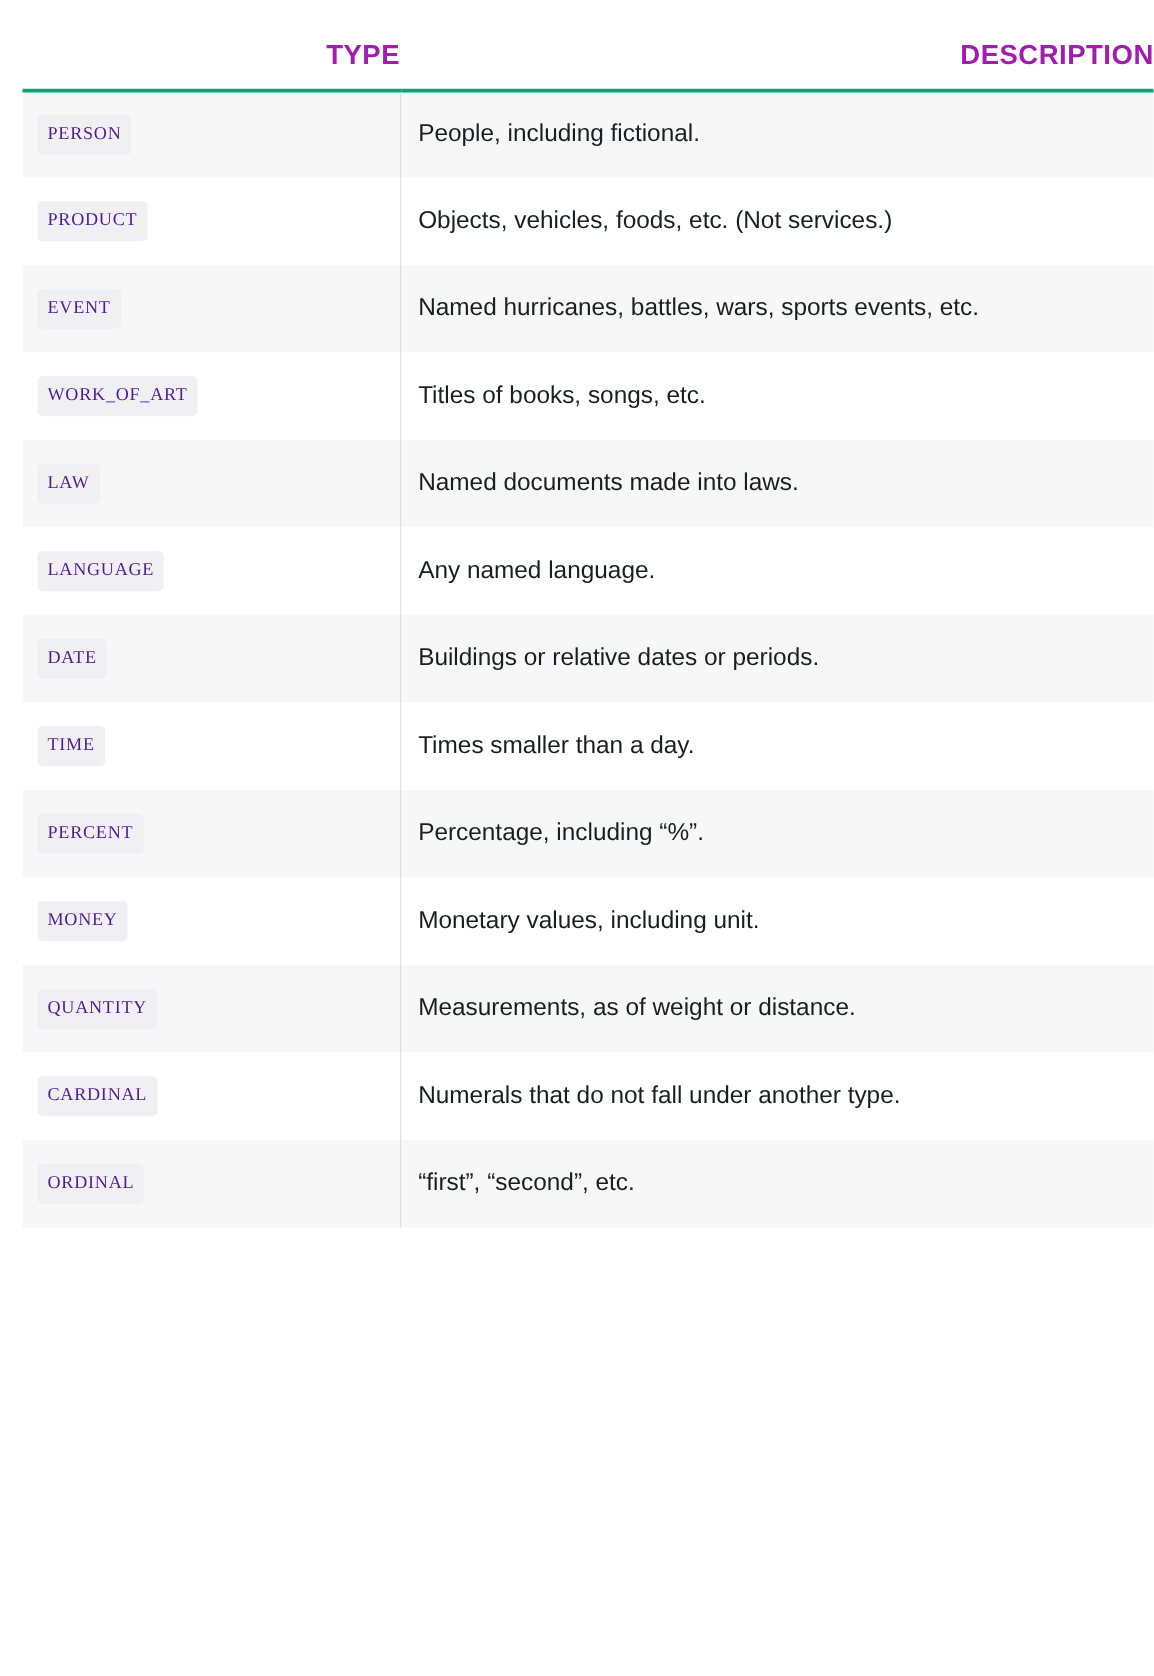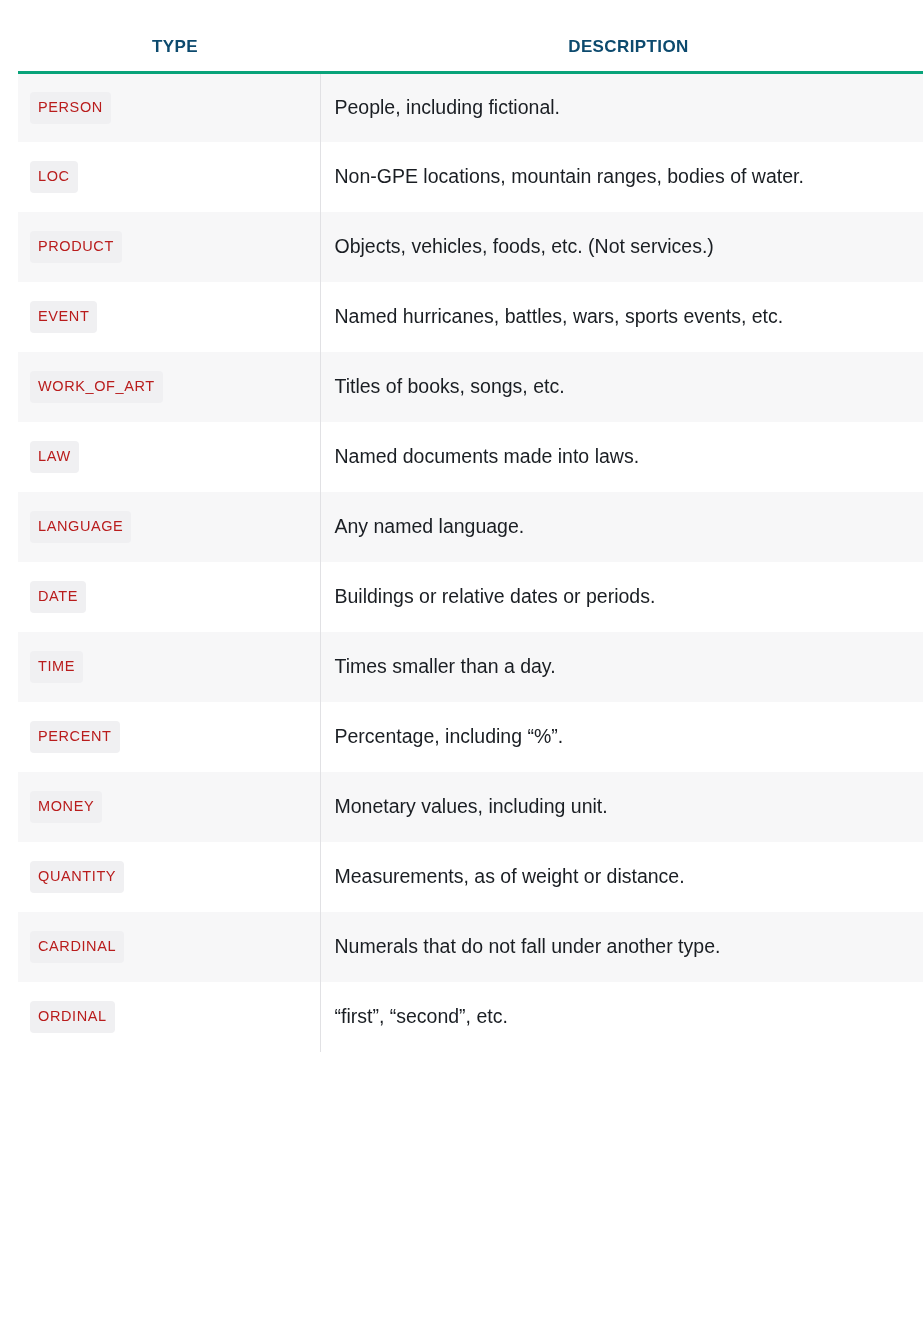--- a/index.html
+++ b/index.html
@@ -24,25 +24,25 @@
   table.entity-table {
     width: 905px;
     border-collapse: collapse;
     table-layout: fixed;
   }
 
   col.col-type { width: 302px; }
   col.col-desc { width: 603px; }
 
   thead th {
-    text-align: center;
-    font-size: 17px;
+    text-align: right;
+    font-size: 22px;
     font-weight: bold;
     letter-spacing: 0.4px;
-    color: #0c4a6e;
+    color: #a21caf;
     padding: 0 0 14px 0;
     vertical-align: bottom;
     height: 72px;
     border-bottom: 3px solid #09a37a;
     background: #ffffff;
   }
   thead th.th-type { padding-left: 12px; }
   thead th.th-desc { padding-left: 14px; }
 
   tbody tr { height: 70px; }
@@ -63,22 +63,22 @@
     border-left: 1px solid #e1e1e4;
     font-size: 19.5px;
     color: #1a1e23;
     line-height: 1.3;
     white-space: nowrap;
   }
 
   .type-badge {
     display: inline-block;
     background: #f0f0f2;
-    color: #b91c1c;
-    font-family: Liberation Sans, sans-serif;
+    color: #4c1d95;
+    font-family: Liberation Serif, serif;
     font-size: 14.5px;
     letter-spacing: 0.6px;
     line-height: 1;
     padding: 8px 8px 9px 8px;
     border-radius: 4px;
     white-space: nowrap;
   }
 </style>
 </head>
 <body>
@@ -92,24 +92,20 @@
     <thead>
       <tr>
         <th class="th-type">TYPE</th>
         <th class="th-desc">DESCRIPTION</th>
       </tr>
     </thead>
     <tbody id="table-body">
         <tr>
           <td class="cell-type"><span class="type-badge">PERSON</span></td>
           <td class="cell-desc">People, including fictional.</td>
-        </tr>
-        <tr>
-          <td class="cell-type"><span class="type-badge">LOC</span></td>
-          <td class="cell-desc">Non-GPE locations, mountain ranges, bodies of water.</td>
         </tr>
         <tr>
           <td class="cell-type"><span class="type-badge">PRODUCT</span></td>
           <td class="cell-desc">Objects, vehicles, foods, etc. (Not services.)</td>
         </tr>
         <tr>
           <td class="cell-type"><span class="type-badge">EVENT</span></td>
           <td class="cell-desc">Named hurricanes, battles, wars, sports events, etc.</td>
         </tr>
         <tr>

